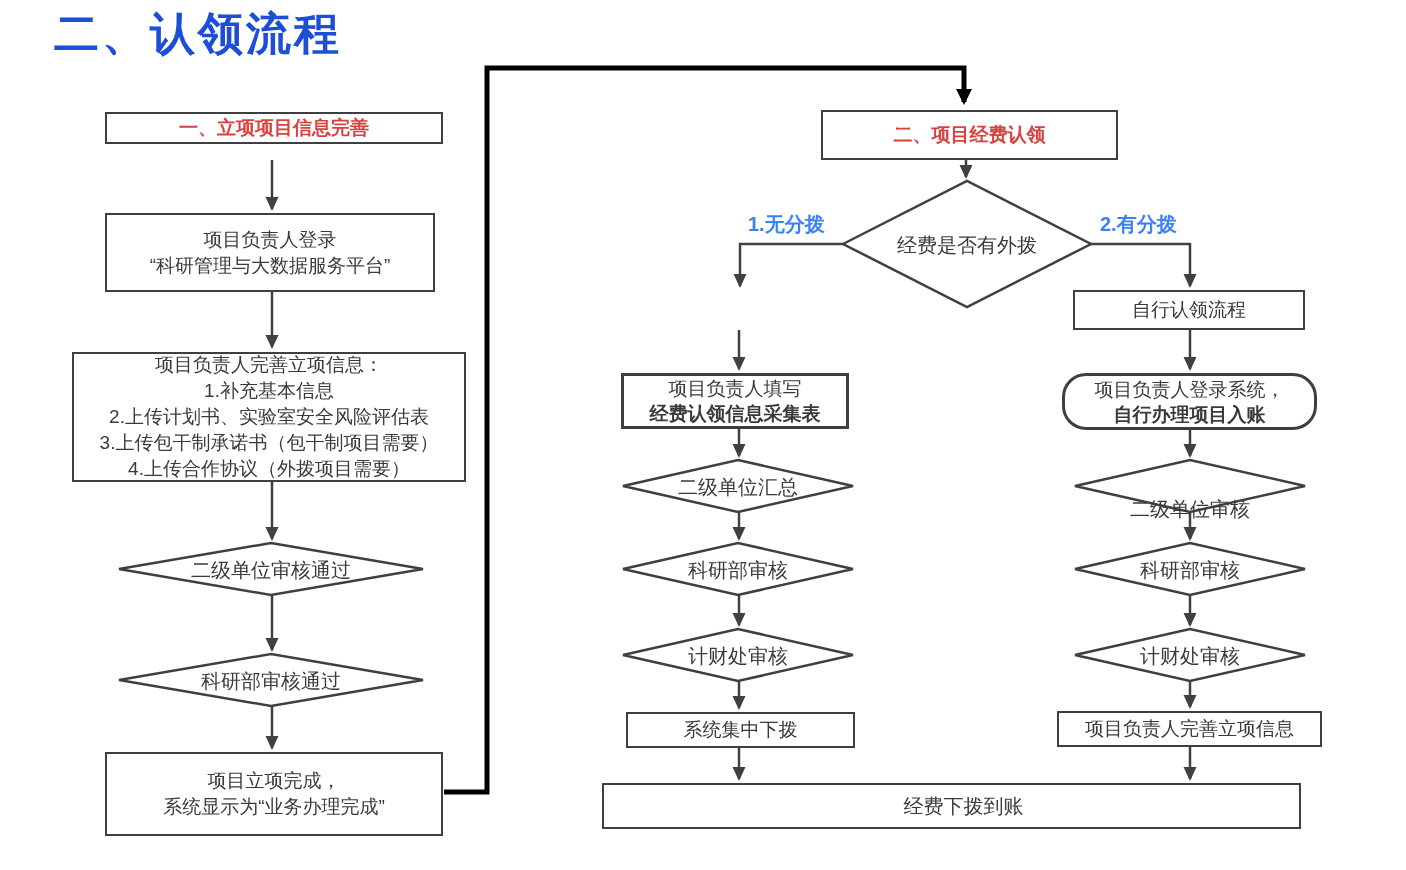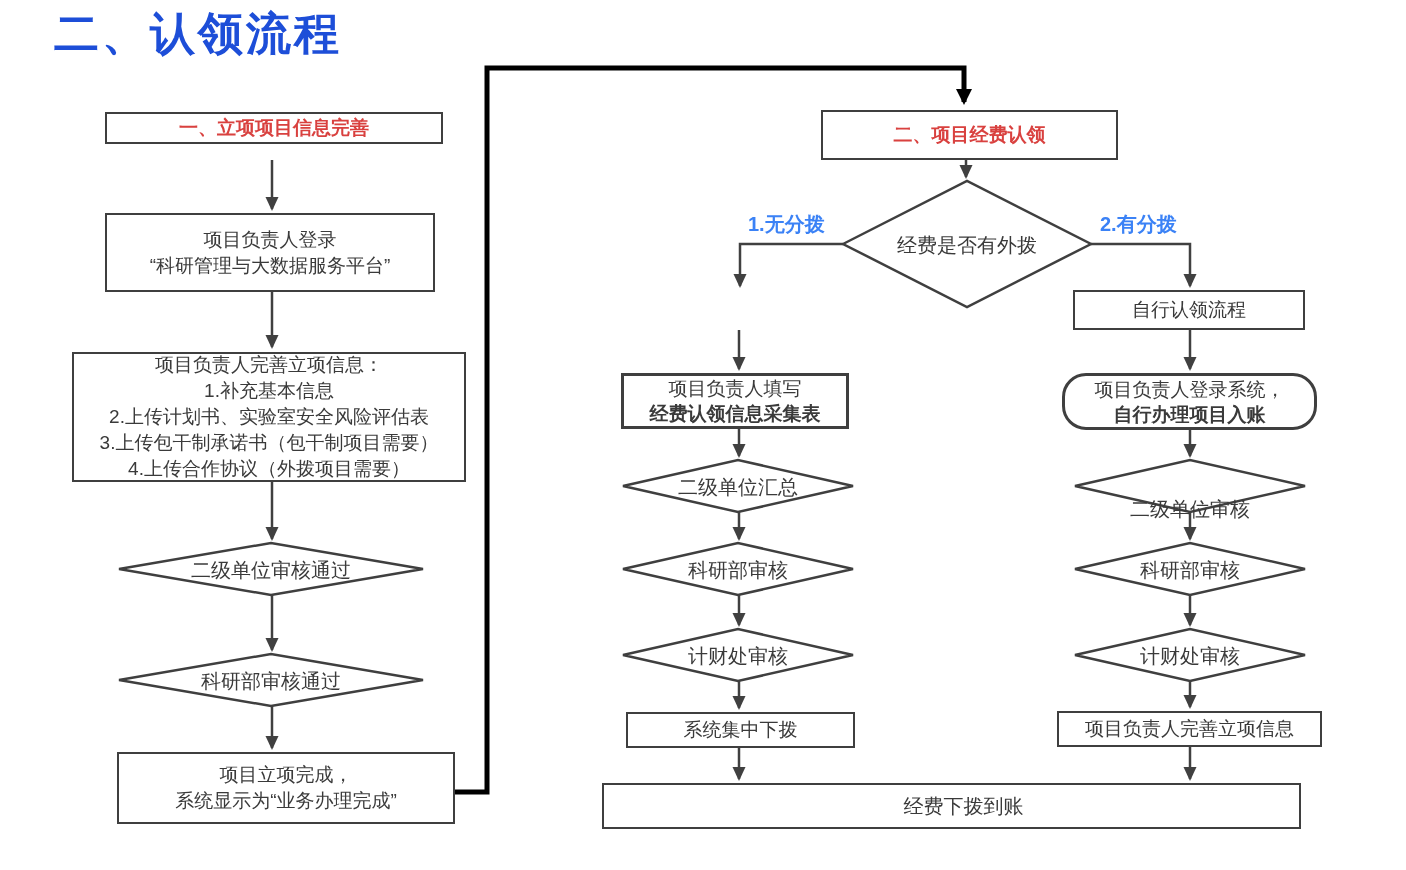--- a/index.html
+++ b/index.html
@@ -100,21 +100,21 @@
     <span class="ln">项目负责人完善立项信息：</span>
     <span class="ln">1.补充基本信息</span>
     <span class="ln">2.上传计划书、实验室安全风险评估表</span>
     <span class="ln">3.上传包干制承诺书（包干制项目需要）</span>
     <span class="ln">4.上传合作协议（外拨项目需要）</span>
   </div>
 
   <div class="dlabel" style="left:271px;top:570px;">二级单位审核通过</div>
   <div class="dlabel" style="left:271px;top:681px;">科研部审核通过</div>
 
-  <div class="box" style="left:117px;top:752px;width:338px;height:72px;">
+  <div class="box" style="left:105px;top:752px;width:338px;height:84px;">
     <span class="ln">项目立项完成，</span>
     <span class="ln">系统显示为“业务办理完成”</span>
   </div>
 
   <div class="box" style="left:821px;top:110px;width:297px;height:50px;">
     <span class="ln red">二、项目经费认领</span>
   </div>
 
   <div class="dlabel" style="left:967px;top:245px;">经费是否有外拨</div>
   <div class="branch-label" style="left:748px;top:211px;">1.无分拨</div>

